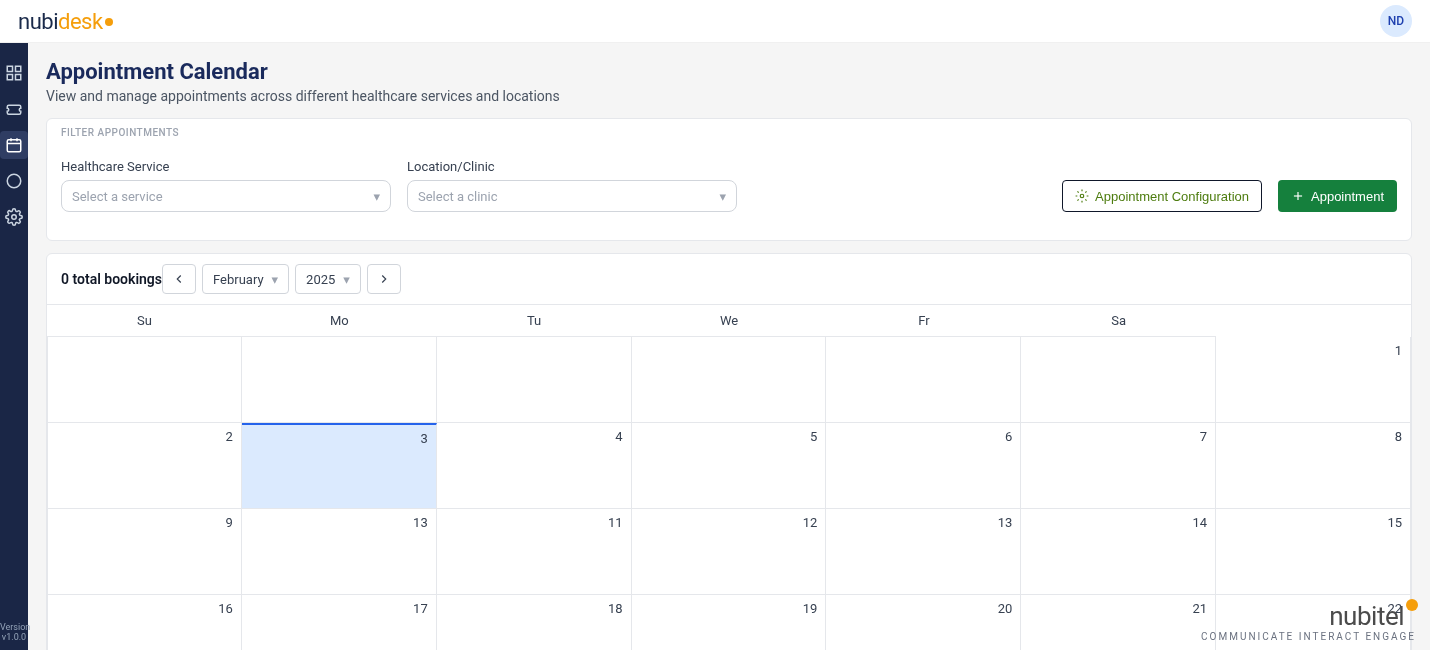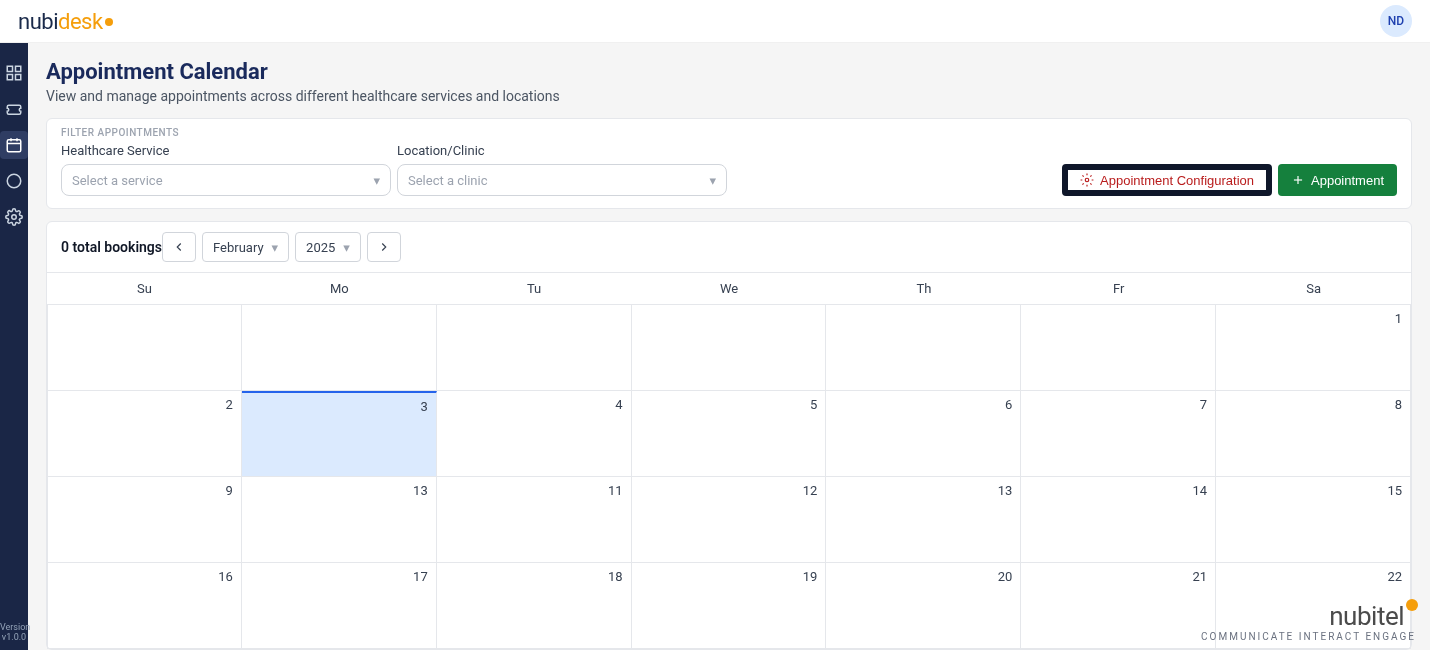--- a/index.html
+++ b/index.html
@@ -18,30 +18,30 @@
 .side-icon { width:28px; height:28px; display:flex; align-items:center; justify-content:center; margin-bottom:8px; color:#cbd5e1; cursor:pointer; border-radius:4px; }
 .side-icon.active { background:#2f3d63; color:#fff; }
 .side-icon svg { width:18px; height:18px; }
 .version { position:absolute; bottom:8px; color:#94a3b8; font-size:9px; text-align:center; width:100%; }
 
 .main { flex:1; background:#f5f5f5; padding:16px 18px; overflow-y:auto; }
 .page-title { font-size:22px; font-weight:700; color:#1a2a5c; margin-bottom:4px; }
 .page-sub { font-size:14px; color:#4b5563; margin-bottom:14px; }
 
 .card { background:#fff; border:1px solid #e5e7eb; border-radius:6px; }
-.filter-card { padding:12px 14px; display:flex; align-items:flex-end; gap:6px; position:relative; }
+.filter-card { padding:28px 14px; display:flex; align-items:flex-end; gap:16px; position:relative; }
 .filter-legend { position:absolute; top:8px; left:14px; font-size:10px; letter-spacing:0.5px; color:#9ca3af; font-weight:500; }
 .filter-group { display:flex; flex-direction:column; margin-top:12px; }
 .filter-label { font-size:13px; color:#374151; margin-bottom:6px; }
 .select { width:330px; height:32px; border:1px solid #d1d5db; border-radius:8px; display:flex; align-items:center; justify-content:space-between; padding:0 10px; color:#9ca3af; font-size:13px; cursor:pointer; background:#fff; }
 .select .caret { color:#9ca3af; }
 
 .spacer { flex:1; }
 .btn { height:32px; border-radius:4px; font-size:13px; display:inline-flex; align-items:center; gap:6px; padding:0 12px; cursor:pointer; border:1px solid transparent; }
-.btn-outline { border:6px solid #0f172a; color:#b91c1c; background:#fff; }
+.btn-outline { border:1px solid #0f172a; color:#4d7c0f; background:#fff; }
 .btn-primary { background:#15803d; color:#fff; }
 .btn svg { width:14px; height:14px; }
 
 .cal-wrap { margin-top:12px; }
 .cal-head { display:flex; align-items:center; padding:10px 14px; }
 .bookings-count { font-size:14px; font-weight:600; color:#111827; }
 .cal-controls { display:flex; gap:6px; align-items:center; }
 .ctrl { height:30px; border:1px solid #d1d5db; border-radius:4px; background:#fff; display:flex; align-items:center; justify-content:center; padding:0 10px; cursor:pointer; font-size:13px; color:#374151; }
 .ctrl-narrow { width:34px; padding:0; }
 .ctrl .caret { margin-left:8px; color:#9ca3af; }
@@ -172,21 +172,20 @@
             </div>
           </div>
         </div>
 
         <div class="calendar" id="calendar-grid">
             <div class="cal-row">
               <div class="cal-dayhead">Su</div>
               <div class="cal-dayhead">Mo</div>
               <div class="cal-dayhead">Tu</div>
               <div class="cal-dayhead">We</div>
-              <div class="cal-dayhead">Th</div>
               <div class="cal-dayhead">Fr</div>
               <div class="cal-dayhead">Sa</div>
             </div>
             <div class="cal-row">
               <div class="cal-cell empty"></div>
               <div class="cal-cell empty"></div>
               <div class="cal-cell empty"></div>
               <div class="cal-cell empty"></div>
               <div class="cal-cell empty"></div>
               <div class="cal-cell empty"></div>

